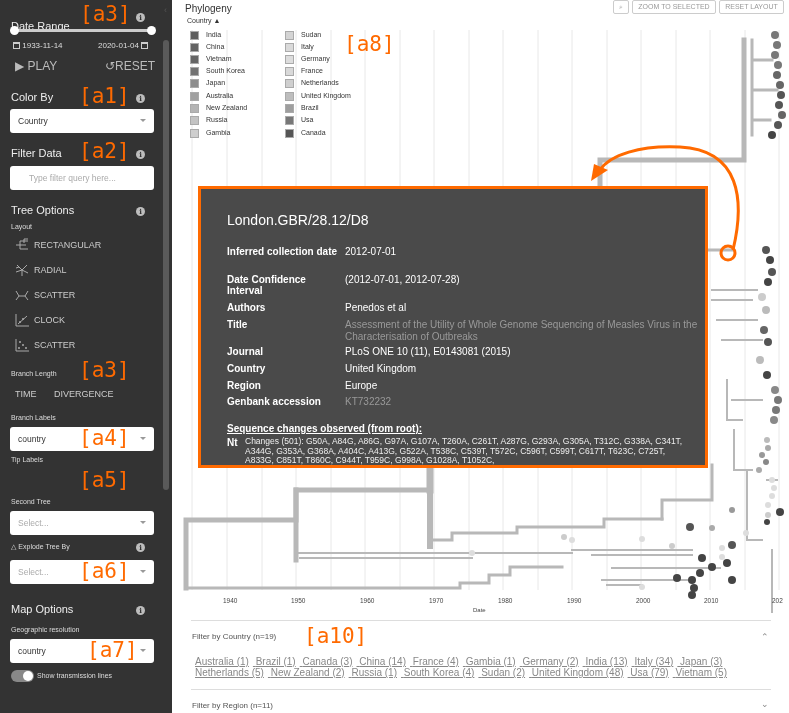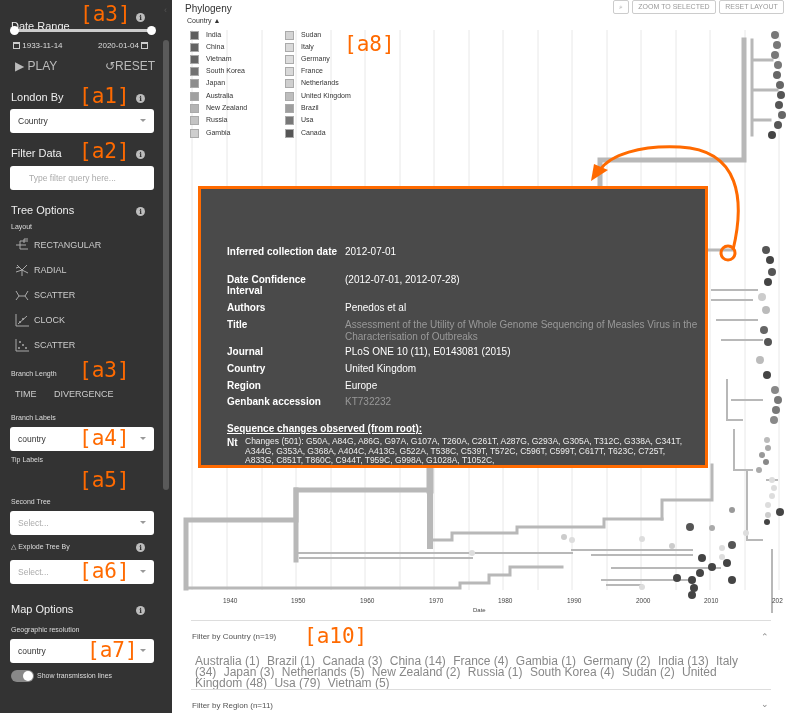--- a/index.html
+++ b/index.html
@@ -53,21 +53,21 @@
   .ip-nt { position: absolute; left: 26px; top: 248px; font-size: 10px; font-weight: bold; }
   .ip-nt-text { position: absolute; left: 44px; top: 248px; width: 450px; font-size: 8.5px; line-height: 9.5px; color: #eee; }
 
   
   .ann { position: absolute; color: #ff6a00; font-family: "DejaVu Sans Mono", monospace; font-size: 21px; line-height: 22px; white-space: nowrap; }
 
   
   .filter-sep { position: absolute; left: 19px; width: 580px; height: 1px; background: #ddd; }
   .filter-head { position: absolute; left: 20px; font-size: 8px; color: #555; }
   .filter-chevron { position: absolute; left: 589px; font-size: 9px; color: #888; }
-  .filter-tokens { position: absolute; left: 23px; top: 656px; width: 570px; font-size: 12px; color: #888; line-height: 11px; }
+  .filter-tokens { position: absolute; left: 23px; top: 656px; width: 570px; font-size: 10px; color: #888; line-height: 11px; text-decoration: underline; }
   .filter-tokens span { margin-right: 4px; }
 </style>
 </head>
 <body>
 
 <div id="root">
 
   <div class="sidebar">
     <div class="sb-collapse">‹</div>
     <div class="sb-scroll"></div>
@@ -75,21 +75,21 @@
     <div class="sb-title" style="top:20px;">Date Range</div>
     <div class="info-icon" style="top:13px;">i</div>
     <div class="slider-track"></div>
     <div class="slider-handle" style="left:10px;"></div>
     <div class="slider-handle" style="left:147px;"></div>
     <div class="date-label" style="left:13px;"><span class="cal-icon"></span> <span>1933-11-14</span></div>
     <div class="date-label" style="left:98px;"><span>2020-01-04</span> <span class="cal-icon"></span></div>
     <div class="sb-btn" style="left:15px;"><span>▶</span> <span>PLAY</span></div>
     <div class="sb-btn" style="left:105px;"><span>↺</span><span>RESET</span></div>
 
-    <div class="sb-title" style="top:91px;">London By</div>
+    <div class="sb-title" style="top:91px;">Color By</div>
     <div class="info-icon" style="top:94px;">i</div>
     <div class="select" style="top:109px;"><span>Country</span><div class="caret"></div></div>
 
     <div class="sb-title" style="top:147px;">Filter Data</div>
     <div class="info-icon" style="top:150px;">i</div>
     <div class="select placeholder" style="top:166px;padding-left:19px;"><span>Type filter query here...</span></div>
 
     <div class="sb-title" style="top:204px;">Tree Options</div>
     <div class="info-icon" style="top:207px;">i</div>
     <div class="sb-small" style="top:223px;">Layout</div>
@@ -385,20 +385,21 @@
     <div class="filter-chevron" style="top:699px;">⌄</div>
   </div>
 
   <svg style="position:absolute;left:0;top:0;pointer-events:none;" width="789" height="713">
     <path d="M733 250 C 745 200, 740 150, 680 147 C 640 145, 610 155, 600 170" stroke="#ff6a00" stroke-width="3" fill="none"></path>
     <polygon points="591,181 594,164 608,170" fill="#ff6a00"></polygon>
     <circle cx="728" cy="253" r="7" stroke="#ff6a00" stroke-width="3" fill="none"></circle>
   </svg>
 
   <div class="info-panel">
+    <div class="ip-title">London.GBR/28.12/D8</div>
     <div class="ip-row" style="top:57px;">
         <div class="ip-key">Inferred collection date</div>
         <div class="ip-val">2012-07-01</div>
       </div>
     <div class="ip-row" style="top:85px;">
         <div class="ip-key">Date Confidence Interval</div>
         <div class="ip-val">(2012-07-01, 2012-07-28)</div>
       </div>
     <div class="ip-row" style="top:113px;">
         <div class="ip-key">Authors</div>

